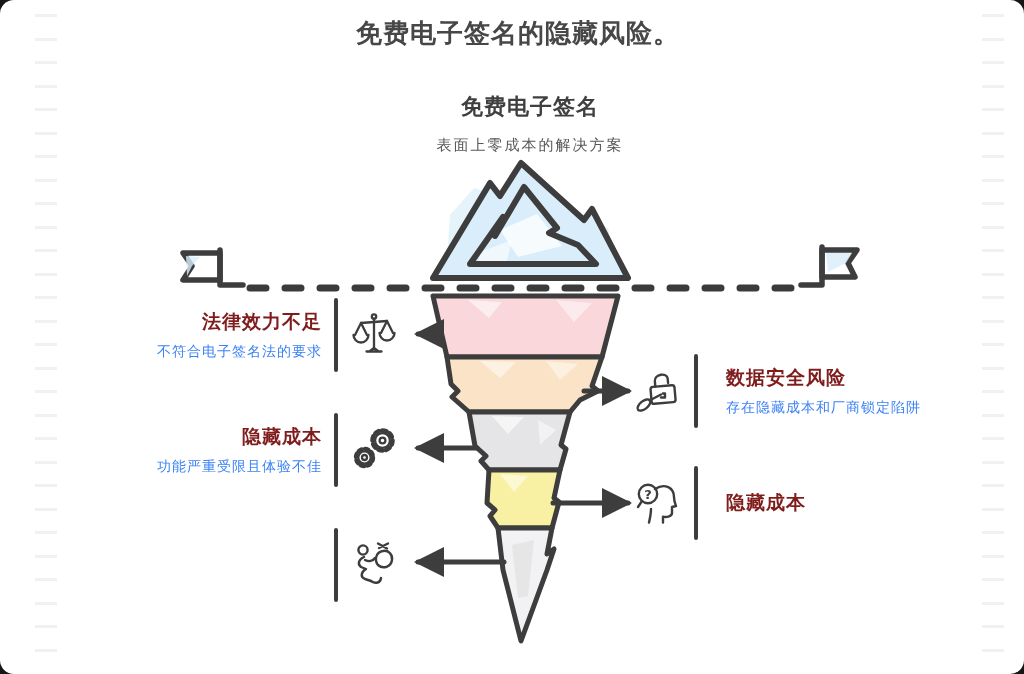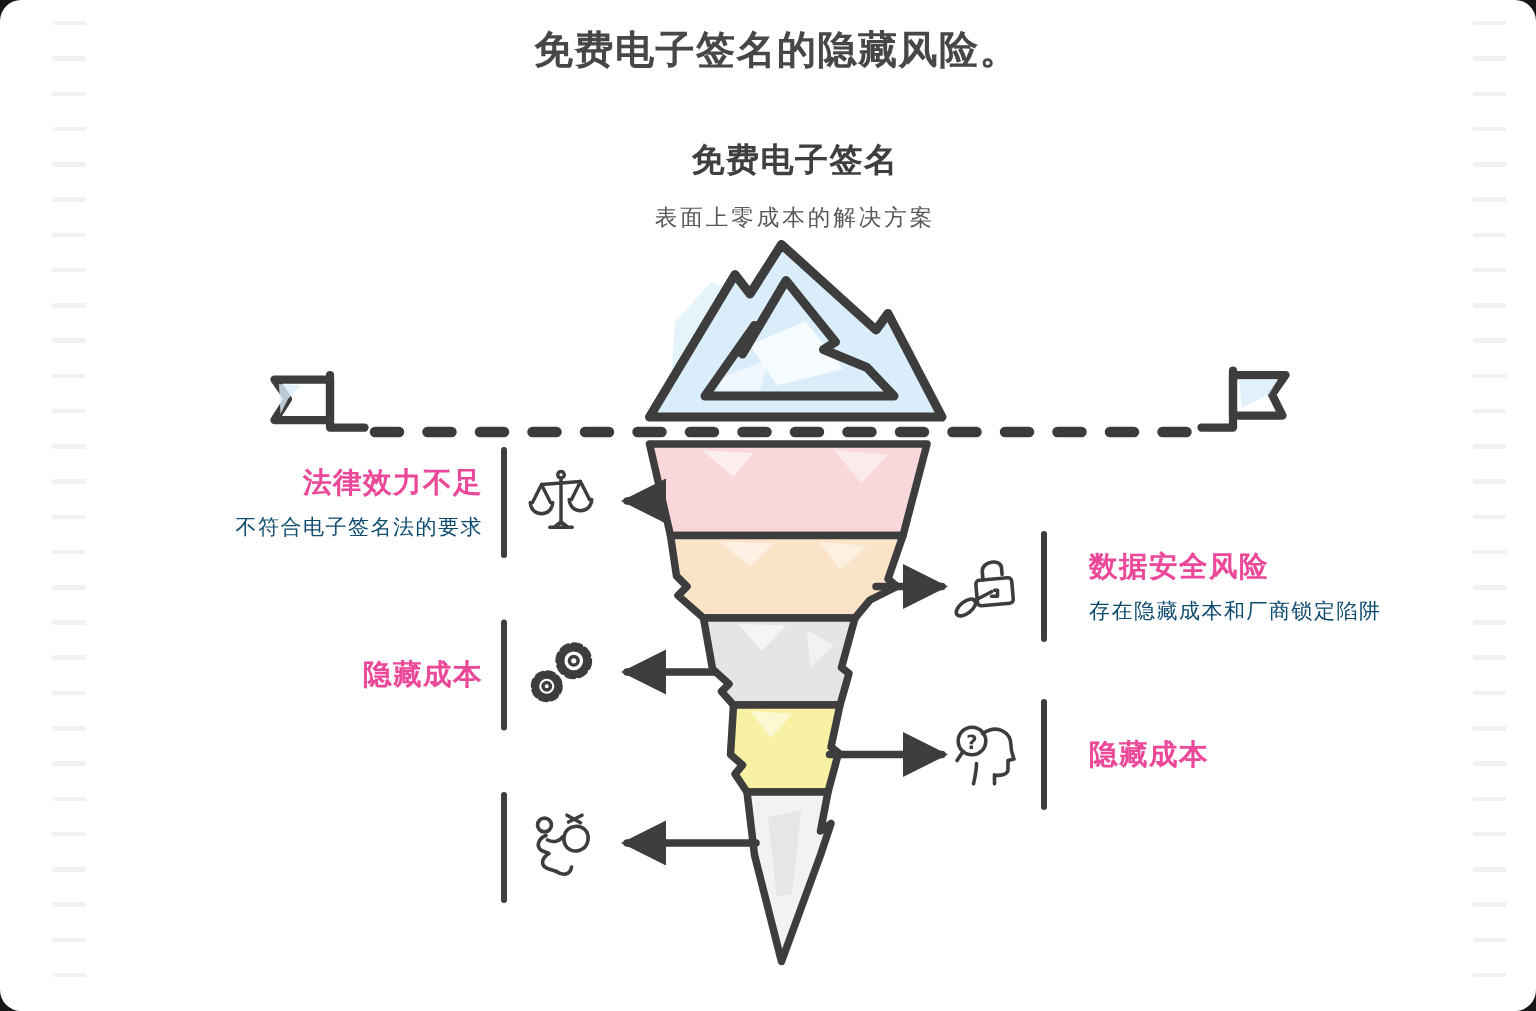--- a/index.html
+++ b/index.html
@@ -32,22 +32,22 @@
   .summit .s{margin-top:14px;font-size:15px;color:#585858;letter-spacing:2px;}
   .diagram{position:absolute;left:0;top:0;}
   .callout{
     position:absolute;display:flex;align-items:center;gap:12px;height:82px;
   }
   .callout .txt{display:flex;flex-direction:column;justify-content:center;gap:8px;}
   .callout.left-side{right:626px;flex-direction:row;}
   .callout.left-side .txt{text-align:right;align-items:flex-end;}
   .callout.right-side{left:634px;flex-direction:row;}
   .callout.right-side .txt{text-align:left;align-items:flex-start;margin-left:16px;}
-  .callout .t{font-size:19px;font-weight:700;color:#ec4899;letter-spacing:1px;white-space:nowrap;}
-  .callout .st{font-size:14px;color:#0c4a6e;letter-spacing:1px;white-space:nowrap;}
+  .callout .t{font-size:19px;font-weight:700;color:#7f1d1d;letter-spacing:1px;white-space:nowrap;}
+  .callout .st{font-size:14px;color:#3b82f6;letter-spacing:1px;white-space:nowrap;}
   .divider{width:4px;height:74px;background:#3d3d3d;border-radius:2px;flex:0 0 auto;}
   .ico{width:48px;height:48px;flex:0 0 auto;}
   .ico svg{width:48px;height:48px;display:block;}
   .pos-l1{top:294px;}
   .pos-l2{top:409px;}
   .pos-l3{top:524px;}
   .pos-r1{top:350px;}
   .pos-r2{top:462px;}
 </style>
 </head>
@@ -134,20 +134,21 @@
         <path d="M37,10 L31,22 M37,10 L43,22"></path>
         <path d="M29.5,22 A7.5,7.5 0 0 0 44.5,22"></path>
         <path d="M24,37 L20,40 M24,37 L28,40 M16.5,40.5 H31.5"></path>
       </svg>
     </div>
   </div>
 
   <div class="callout left-side pos-l2">
     <div class="txt">
       <div class="t">隐藏成本</div>
+      <div class="st">功能严重受限且体验不佳</div>
     </div>
     <div class="divider"></div>
     <div class="ico">
       <svg viewBox="0 0 48 48" fill="none" stroke="#3d3d3d" stroke-linecap="round">
         <circle cx="32.5" cy="14.5" r="10" stroke-width="4.6" stroke-dasharray="4.1 3.7"></circle>
         <circle cx="32.5" cy="14.5" r="7.4" stroke-width="2.3"></circle>
         <circle cx="32.5" cy="14.5" r="2.9" stroke-width="2.3"></circle>
         <circle cx="14.5" cy="31.5" r="8.6" stroke-width="4.2" stroke-dasharray="3.6 3.2"></circle>
         <circle cx="14.5" cy="31.5" r="6.2" stroke-width="2.3"></circle>
         <circle cx="14.5" cy="31.5" r="2.5" stroke-width="2.3"></circle>

